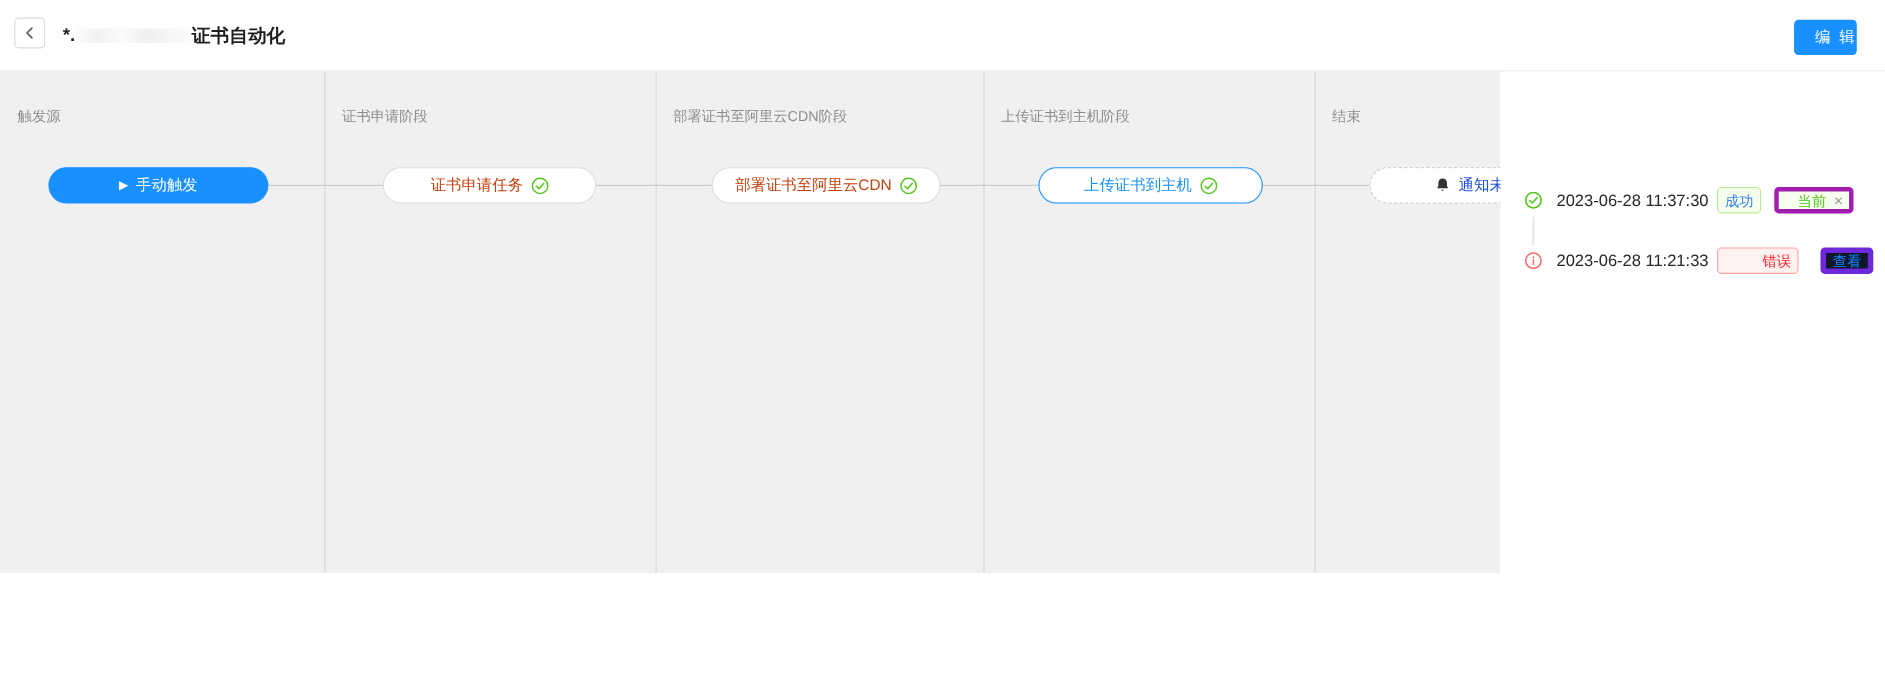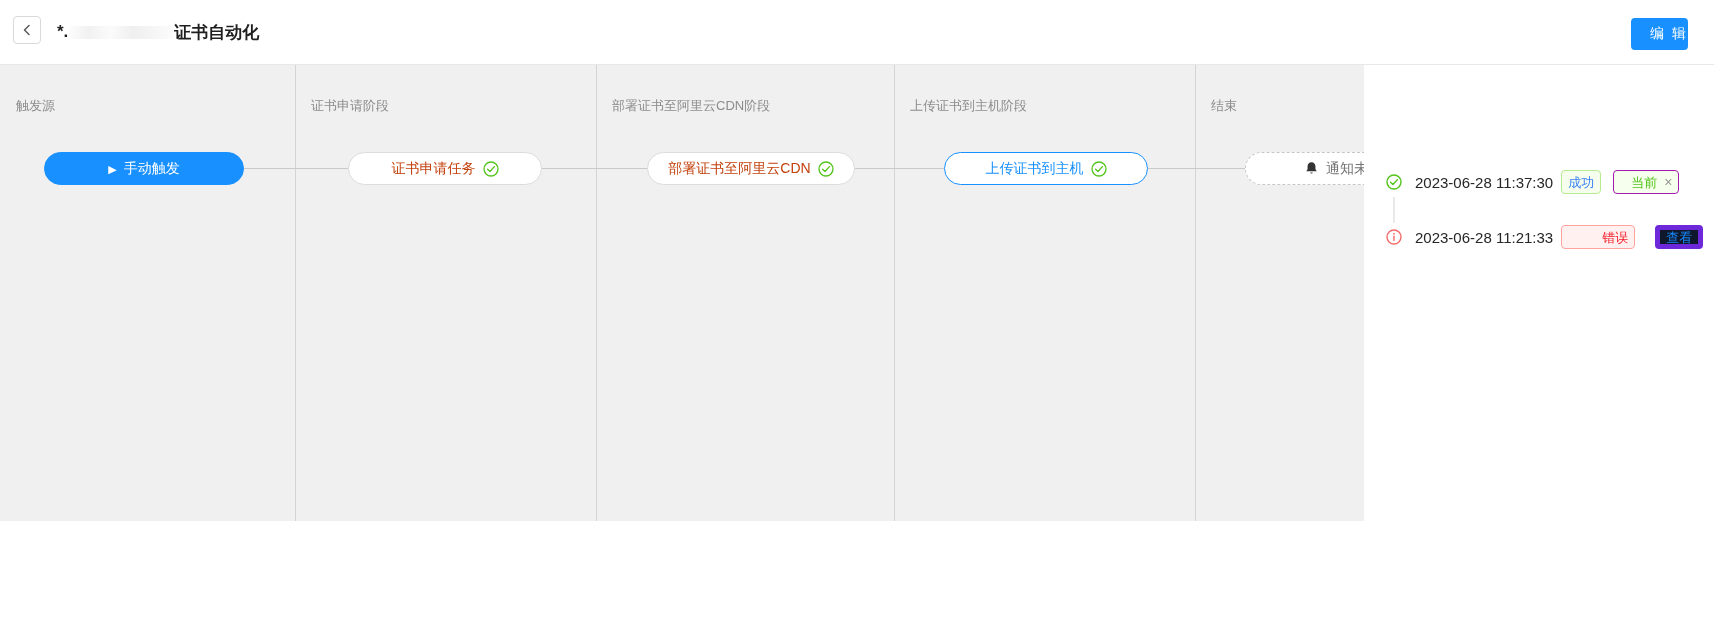--- a/index.html
+++ b/index.html
@@ -28,36 +28,36 @@
   .col-divider { position:absolute; top:0; width:1px; height:558px; background:#d4d4d4; }
   .stage-label { position:absolute; top:32px; font-size:13px; color:#8c8c8c; white-space:nowrap; }
   .connector { position:absolute; top:103px; left:145px; width:1219px; height:1px;
     background:#c9c9c9; z-index:1; }
   .node { position:absolute; top:87px; height:33px; border-radius:17px; z-index:2;
     display:flex; align-items:center; justify-content:center; gap:7px;
     font-size:14px; background:#fff; border:1px solid #dcdcdc; color:#c2410c;
     cursor:pointer; white-space:nowrap; }
   .node.primary { background:#1890ff; border-color:#1890ff; color:#fff; }
   .node.active { border-color:#1890ff; color:#1890ff; }
-  .node.pending { border:1px dashed #c6c6c6; justify-content:flex-start; padding-left:58px; color:#737373; }
+  .node.pending { border:1px dashed #c6c6c6; justify-content:flex-start; padding-left:58px; color:#1d4ed8; }
   .play-glyph { font-size:11px; line-height:1; margin-top:1px; }
   .icon-svg { display:block; }
 
   
   .panel { position:absolute; top:65px; left:1364px; width:350px; height:558px; background:#fff; }
   .panel-head { position:absolute; top:25px; left:25px; display:flex; align-items:baseline; }
   .panel-title { font-size:20px; font-weight:bold; color:#1a1a1a; }
   .panel-sub { font-size:13px; color:#9c9c9c; margin-left:12px; }
   .run-row { position:absolute; left:22px; height:24px; display:flex; align-items:center; cursor:pointer; }
   .run-row .time { font-size:15px; color:#262626; margin-left:13px; }
   .run-line { position:absolute; left:29px; top:132px; width:2px; height:26px; background:#e9e9e9; }
   .badge { height:24px; display:inline-flex; align-items:center; padding:0 6px;
     border-radius:4px; font-size:13px; line-height:1; }
   .badge.success { margin-left:8px; color:#3b82f6; background:#f6ffed; border:1px solid #b7eb8f; }
-  .badge.current { margin-left:12px; color:#52c41a; background:#f6ffed; border:1px solid #a21caf;padding-left:17px; }
+  .badge.current { margin-left:12px; color:#52c41a; background:#f6ffed; border:4px solid #a21caf;padding-left:17px; }
   .badge.error   { margin-left:8px; color:#f5222d; background:#fff1f0; border:1px solid #ffa39e;padding-left:40px; }
   .badge.view    { margin-left:20px; color:#1584f5; background:#0f172a; border:5px solid #6d28d9; cursor:pointer; }
   .close-x { color:#999; margin-left:7px; font-size:14px; cursor:pointer; }
 </style>
 </head>
 <body>
 
 <div class="page">
 
   <div class="header">

